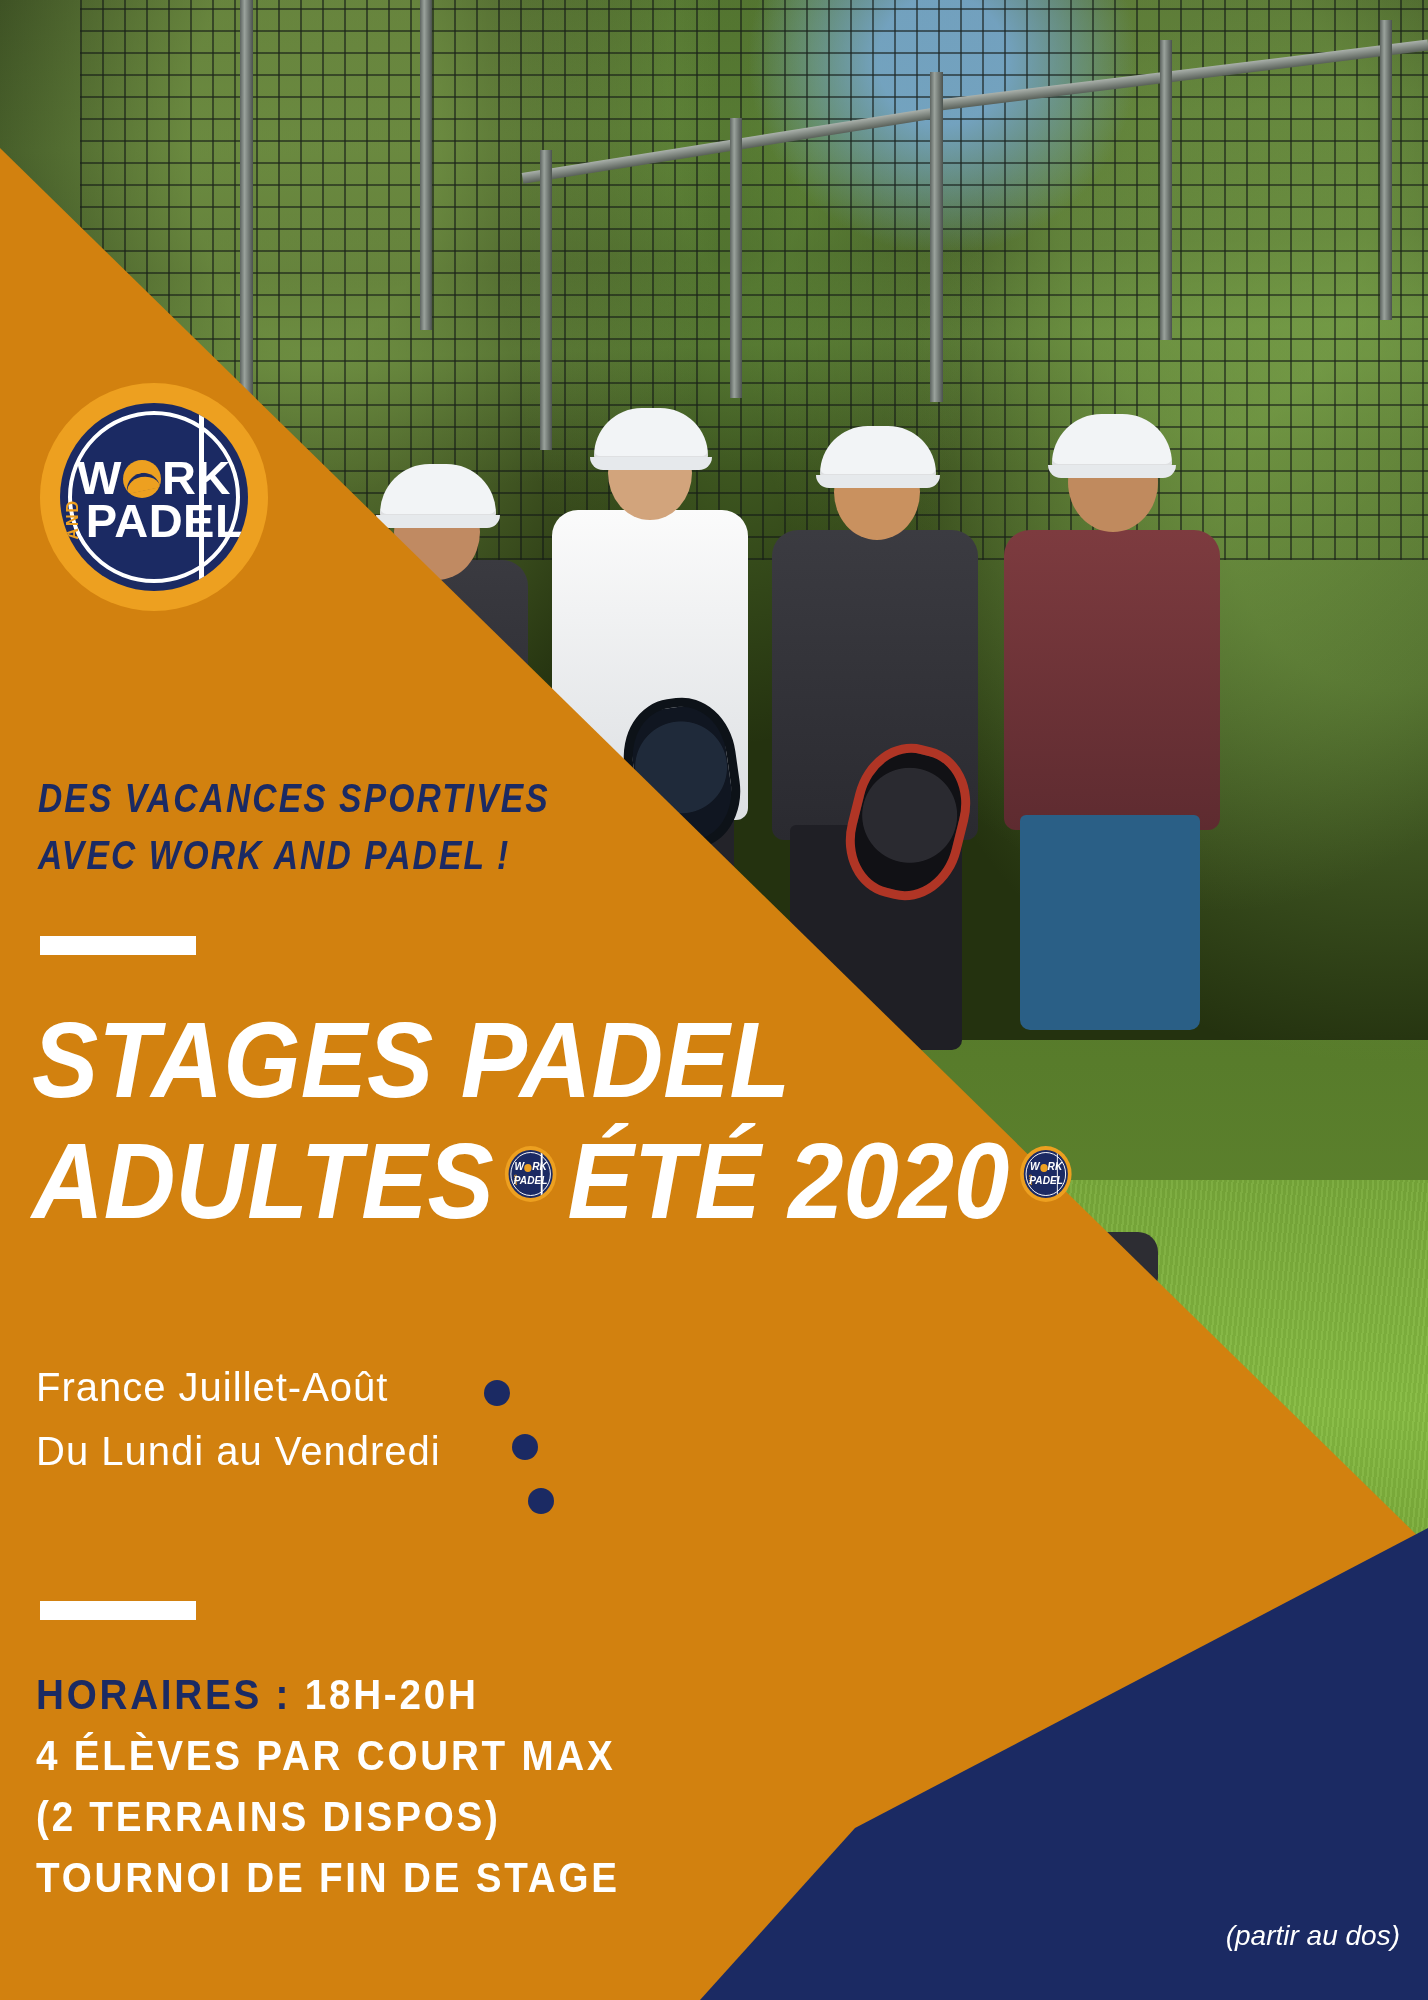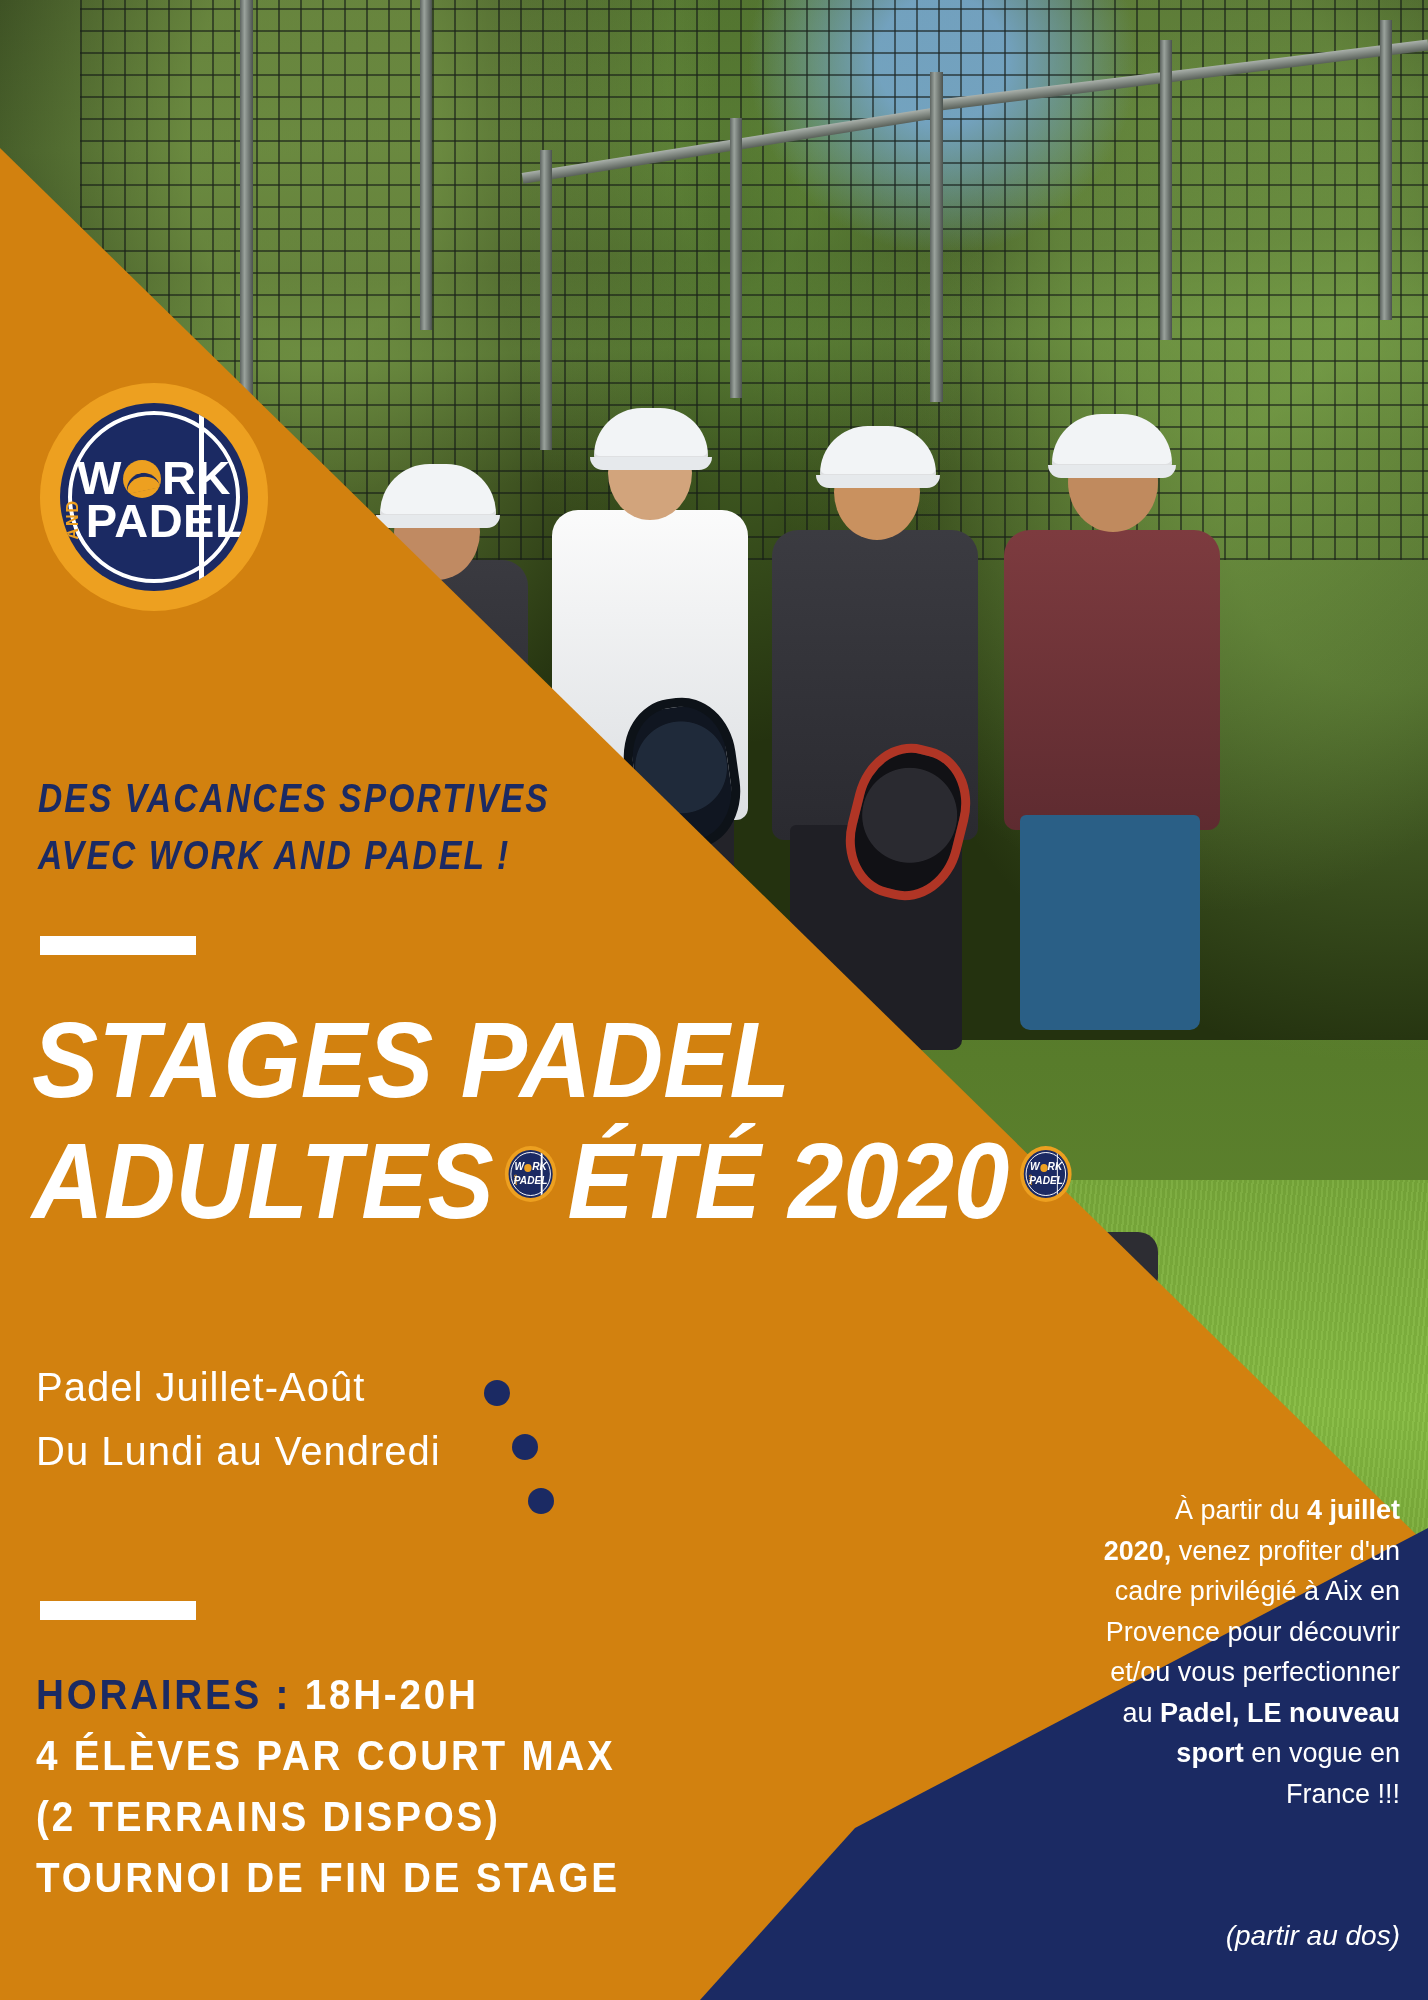--- a/index.html
+++ b/index.html
@@ -311,21 +311,21 @@
             <span class="mini-net"></span>
             <span class="mini-work">W<span class="mini-ball"></span>RK</span>
             <span class="mini-and">AND</span>
             <span class="mini-padel">PADEL</span>
           </span>
         </span>
       </div>
     </div>
 
     <div class="info">
-      <div>Padel Juillet-Août</div>
+      <div>France Juillet-Août</div>
       <div>Du Lundi au Vendredi</div>
     </div>
 
     <div class="dots">
       <span class="dot" style="left:4px;top:0;width:26px;height:26px;"></span>
       <span class="dot" style="left:32px;top:54px;width:26px;height:26px;"></span>
       <span class="dot" style="left:48px;top:108px;width:26px;height:26px;"></span>
     </div>
 
     <div class="rule rule-2"></div>
@@ -333,18 +333,17 @@
     <div class="horaires">
       <div>
         <span class="lbl">HORAIRES :</span>
         <span>18H-20H</span>
       </div>
       <div>4 ÉLÈVES PAR COURT MAX</div>
       <div>(2 TERRAINS DISPOS)</div>
       <div>TOURNOI DE FIN DE STAGE</div>
     </div>
 
-    <div class="rightpara"><span>À partir du </span><b>4 juillet 2020,</b><span> venez profiter d'un cadre privilégié à Aix en Provence pour découvrir et/ou vous perfectionner au </span><b>Padel, LE nouveau sport</b><span> en vogue en France !!!</span></div>
 
     <div class="infos-dos">(partir au dos)</div>
 
   </div>
 </div>
 
 </body></html>

